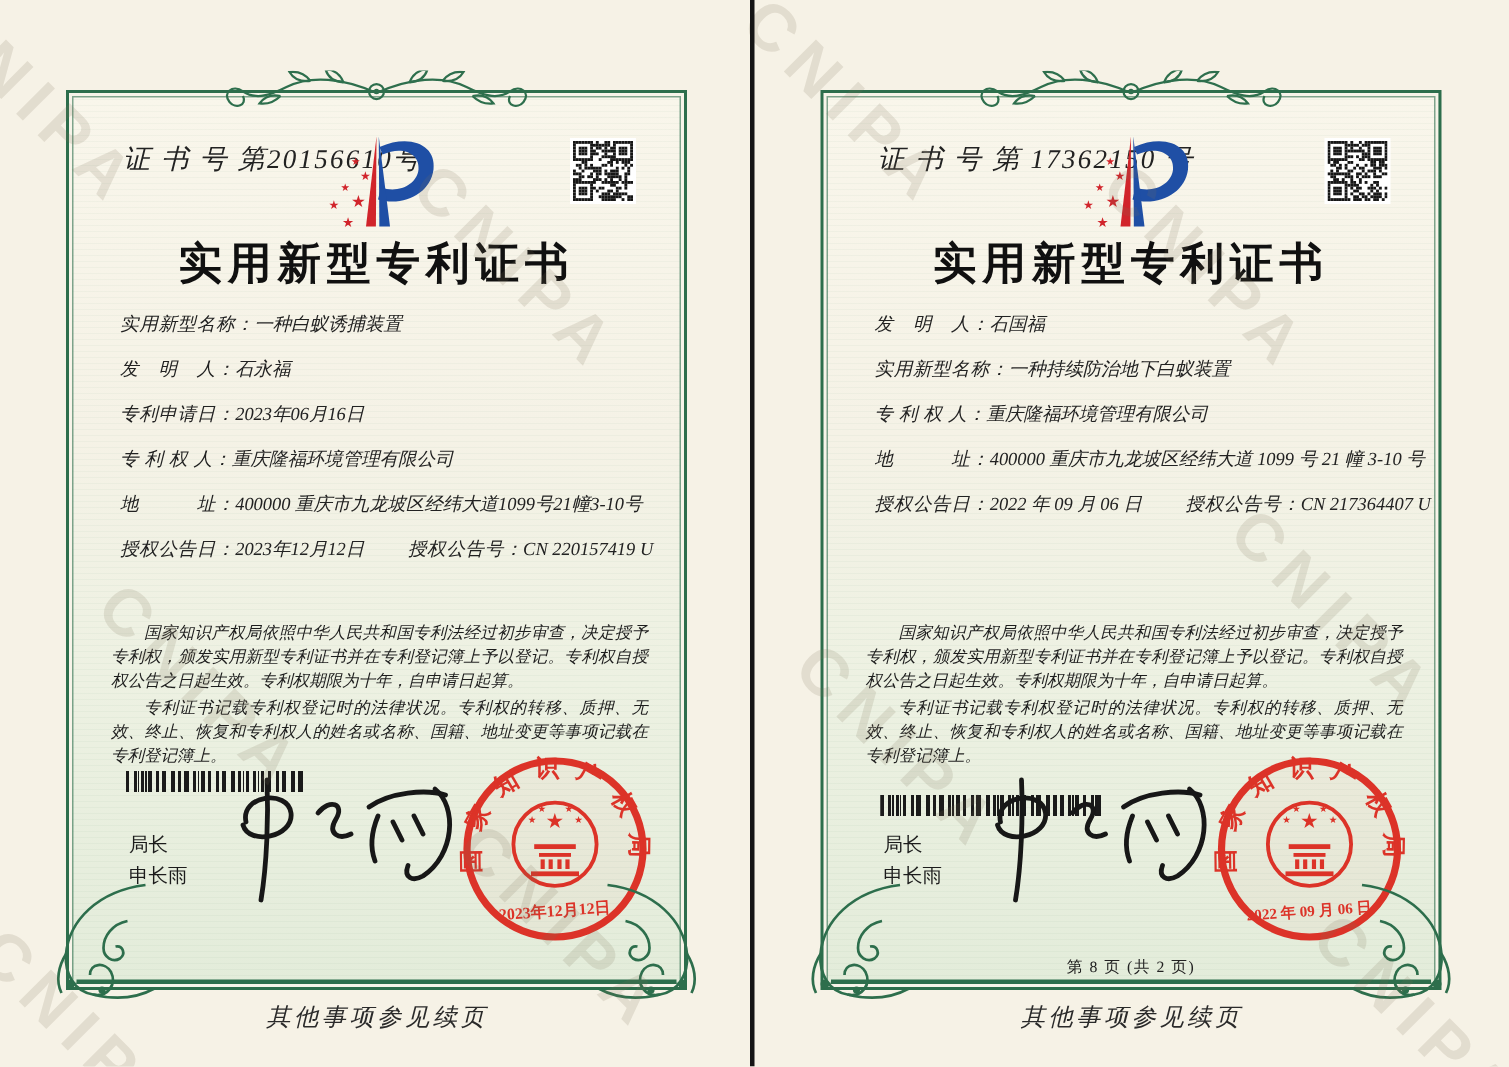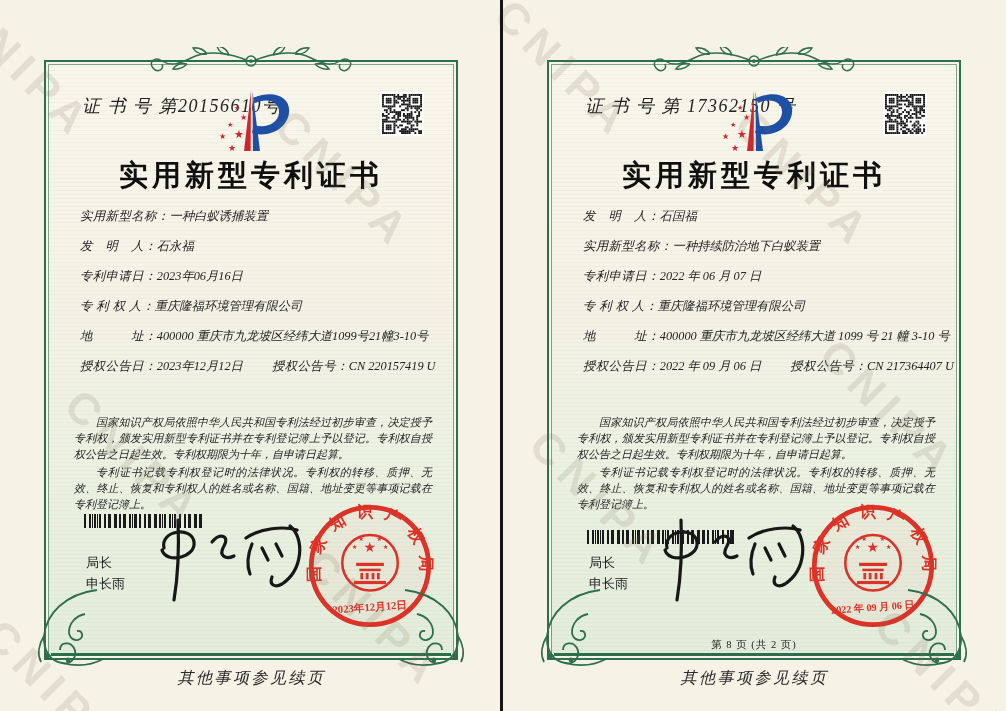--- a/index.html
+++ b/index.html
@@ -715,21 +715,20 @@
           <rect x="17" y="20" width="1" height="1"></rect>
           <rect x="19" y="20" width="1" height="1"></rect>
         </g>
       </svg>
 
     <div class="cert-title">实用新型专利证书</div>
 
     <div class="fields">
       <div class="field-row"><span class="lbl">发　明　人：</span><span class="val">石国福</span></div>
       <div class="field-row"><span class="lbl">实用新型名称：</span><span class="val">一种持续防治地下白蚁装置</span></div>
-      <div class="field-row"><span class="lbl">专利申请日：</span><span class="val">2022 年 06 月 07 日</span></div>
       <div class="field-row"><span class="lbl">专 利 权 人：</span><span class="val">重庆隆福环境管理有限公司</span></div>
       <div class="field-row"><span class="lbl">地　　　址：</span><span class="val">400000 重庆市九龙坡区经纬大道 1099 号 21 幢 3-10 号</span></div>
       <div class="field-row">
         <span><span class="lbl">授权公告日：</span><span class="val">2022 年 09 月 06 日</span></span>
         <span class="pair2"><span class="lbl">授权公告号：</span><span class="val">CN 217364407 U</span></span>
       </div>
     </div>
 
     <div class="legal">
       <p>国家知识产权局依照中华人民共和国专利法经过初步审查，决定授予专利权，颁发实用新型专利证书并在专利登记簿上予以登记。专利权自授权公告之日起生效。专利权期限为十年，自申请日起算。</p>

